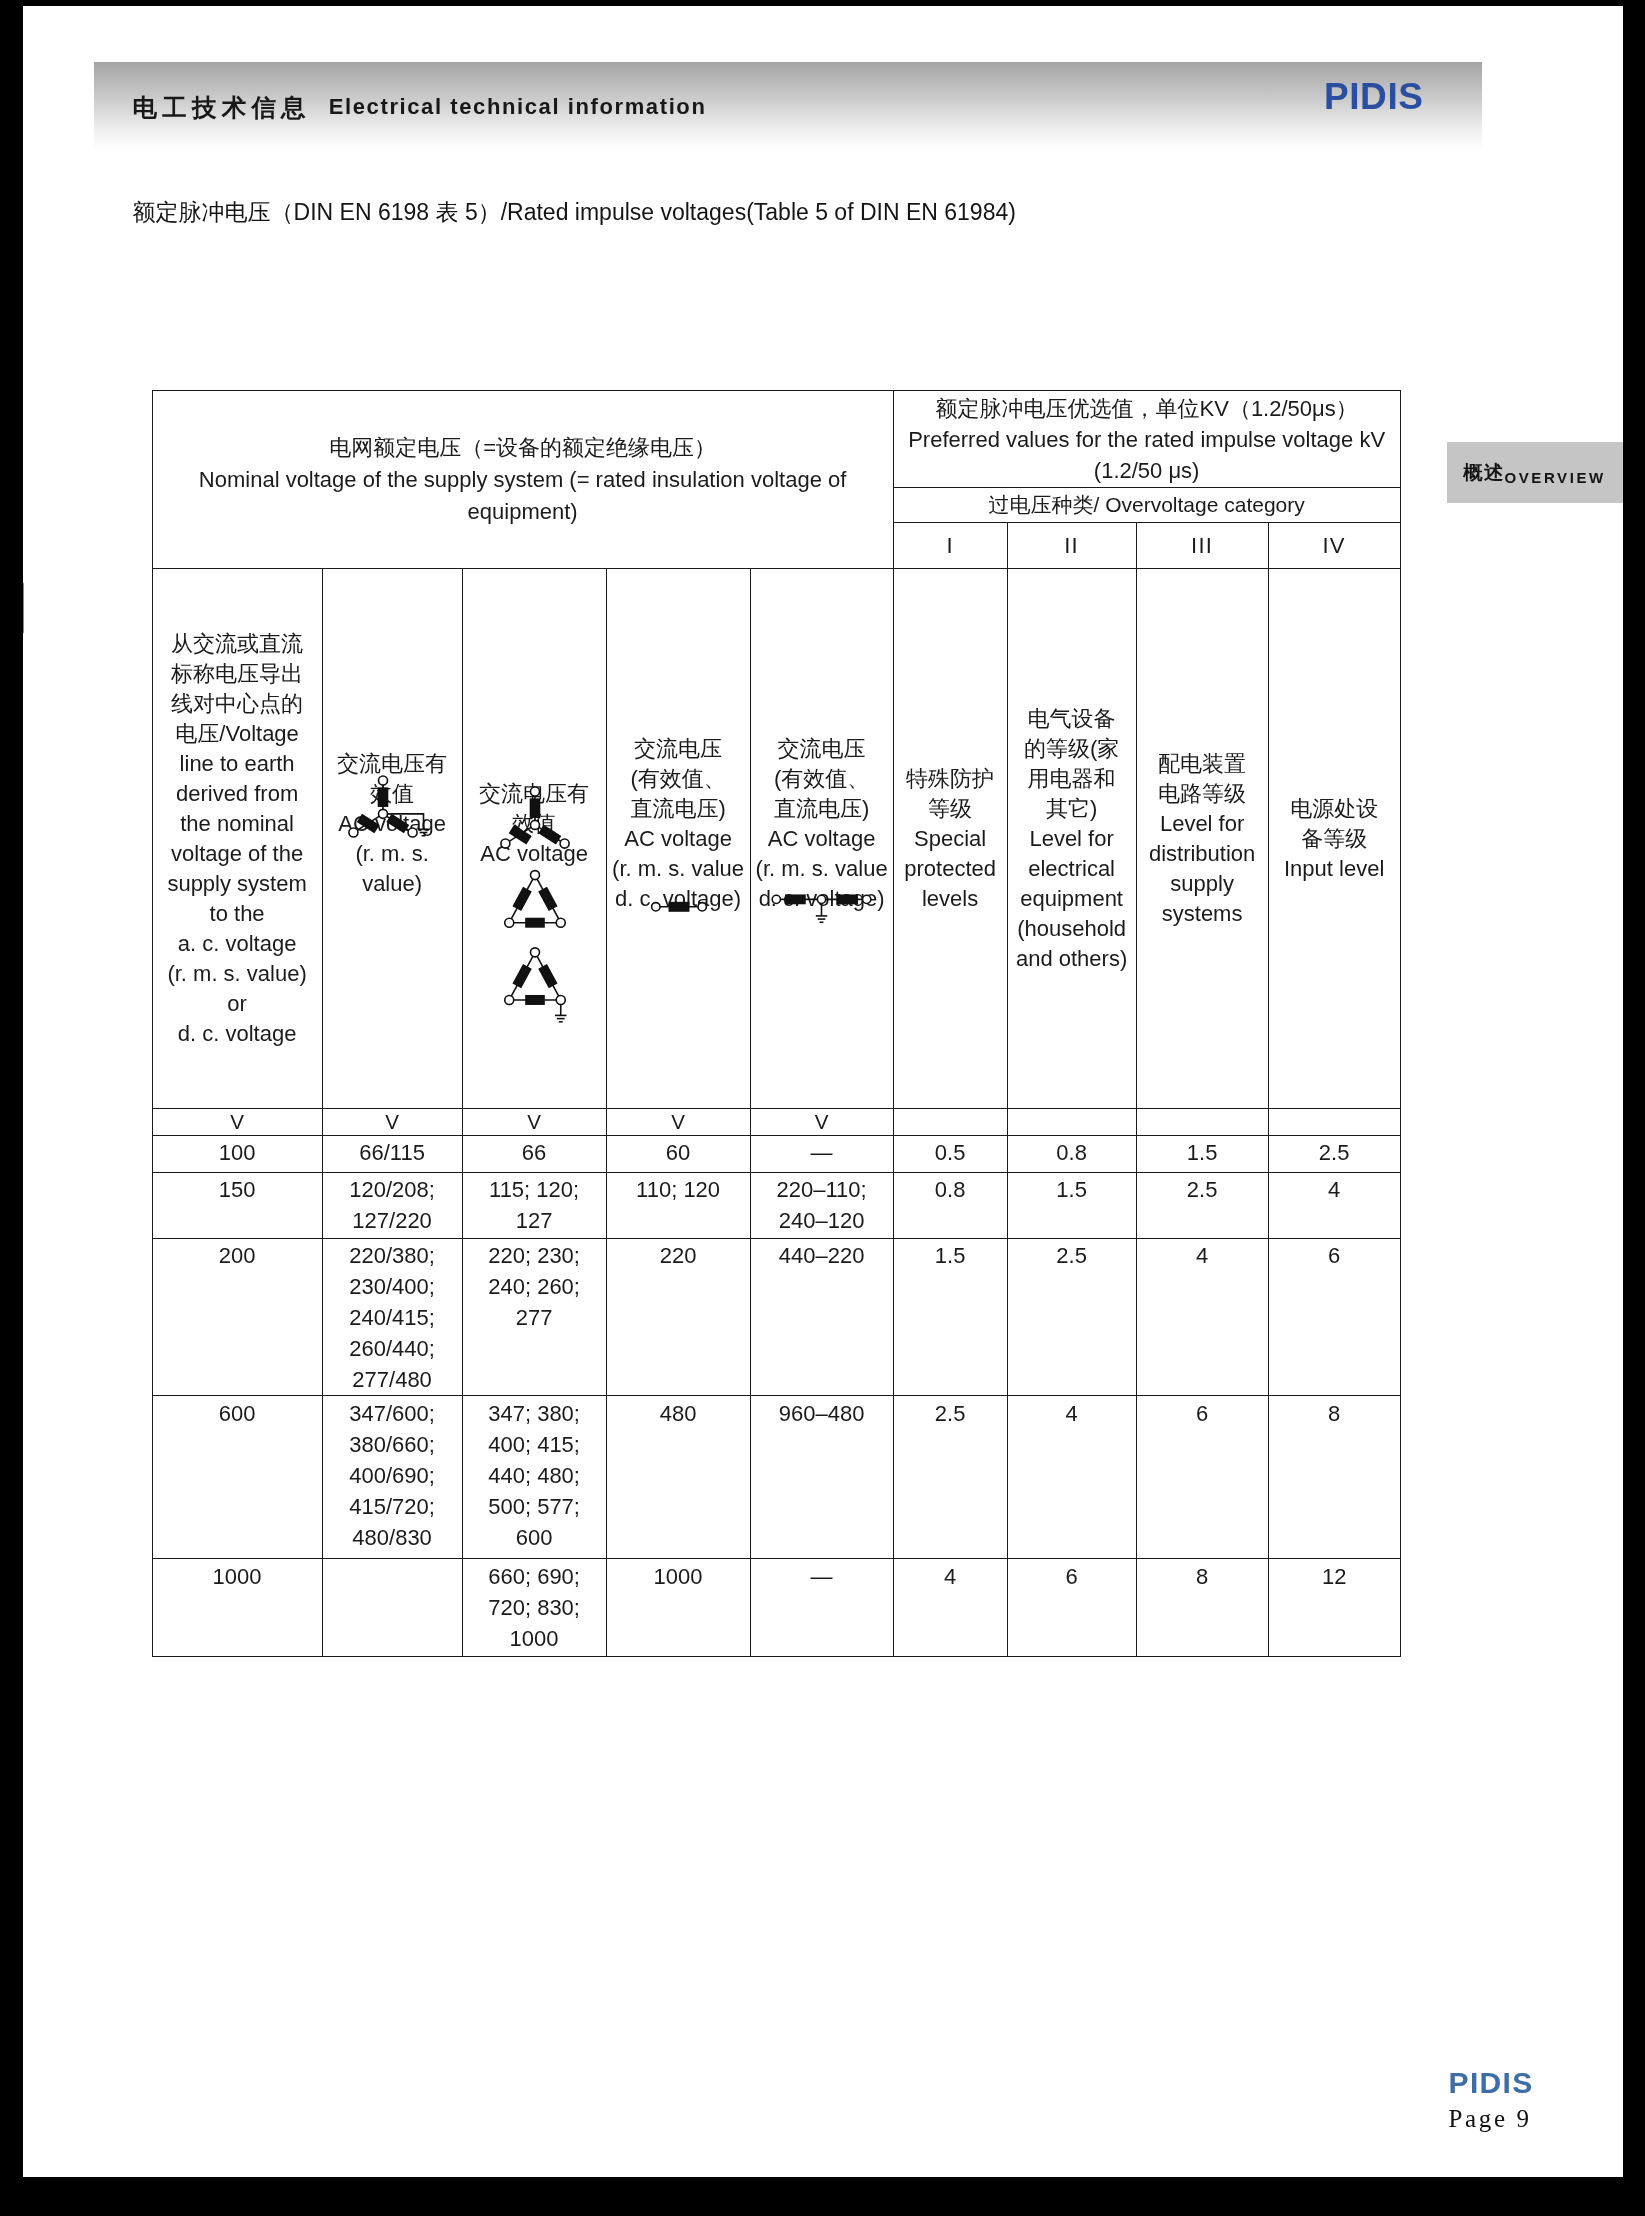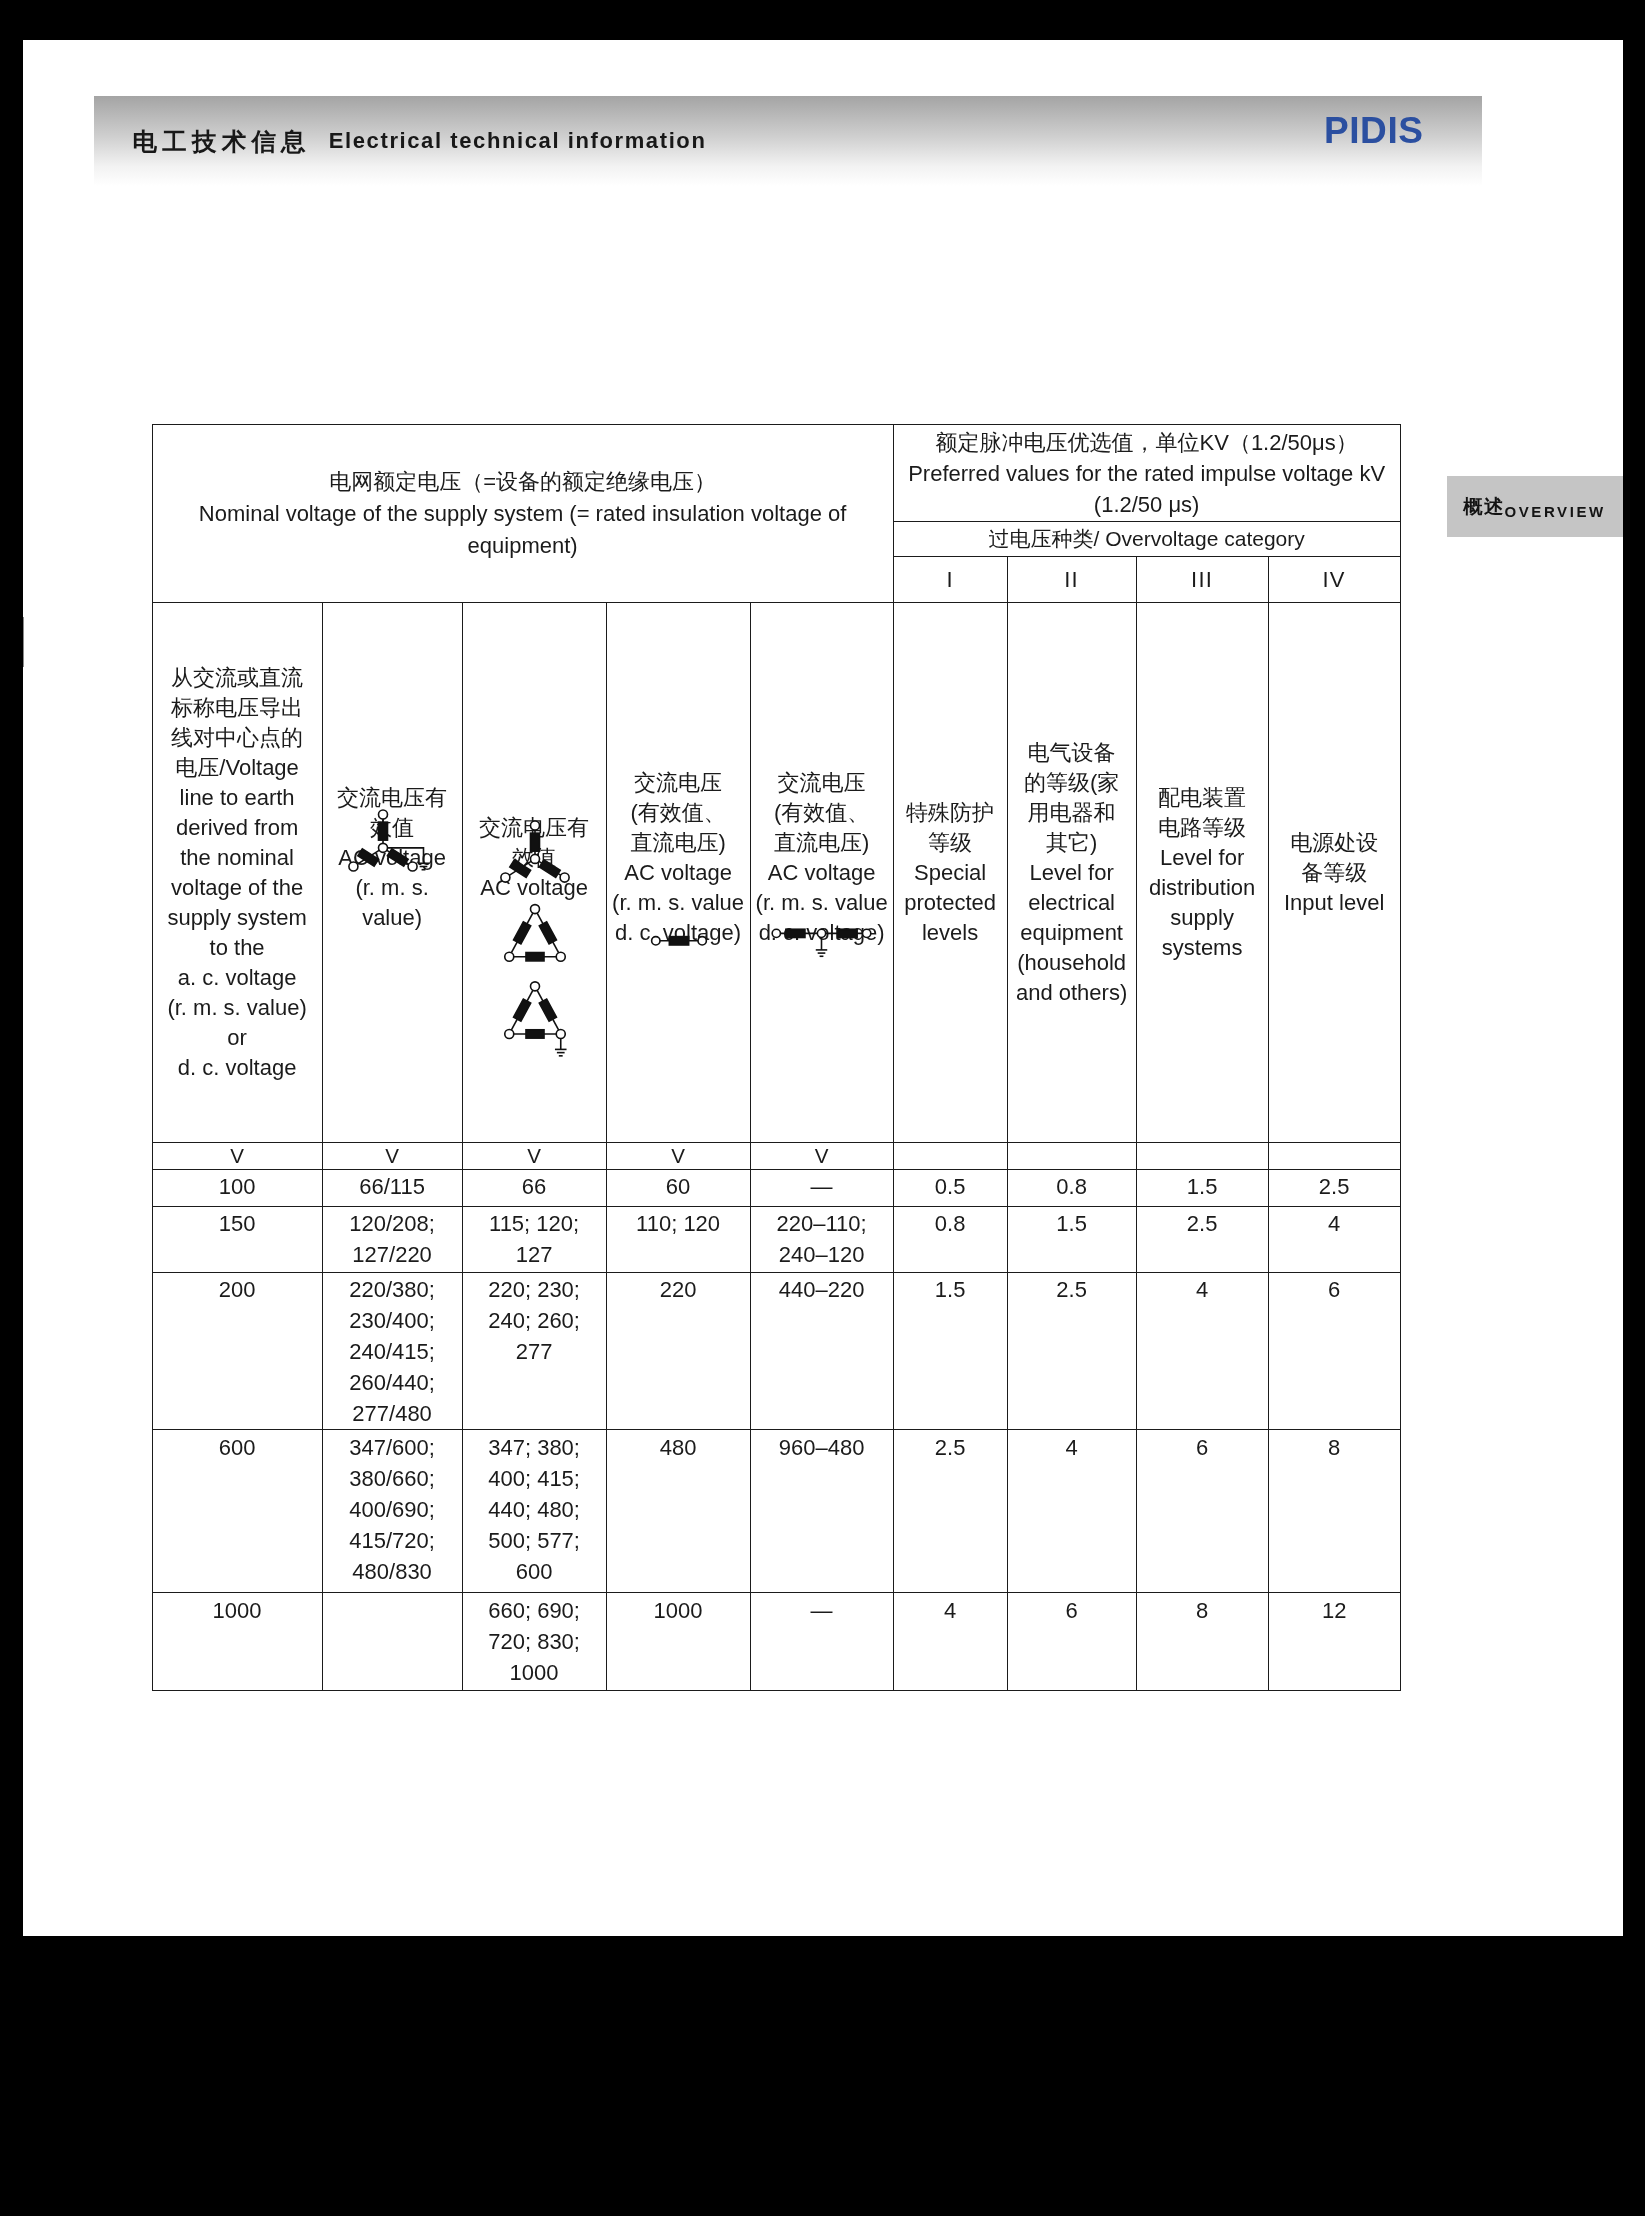--- a/index.html
+++ b/index.html
@@ -1,20 +1,20 @@
 <!DOCTYPE html>
 <html style="font-size:10.3px"><head>
 <meta charset="utf-8">
 <style>
   html,body{margin:0;padding:0;}
   body{
     width:1645px;height:2216px;background:#000;position:relative;
     font-family:"Liberation Sans","DejaVu Sans",sans-serif;color:#1b1b1b;
   }
-  .page{position:absolute;left:22.6px;top:40px;width:1600px;height:1896px;background:#fff;overflow:hidden;}
+  .page{position:absolute;left:22.6px;top:6px;width:1600px;height:2171px;background:#fff;overflow:hidden;}
 
   
   .band{
     position:absolute;left:71px;top:56px;width:1388px;height:90px;
     background:linear-gradient(180deg,#a4a4a4 0%,#cfcfcf 45%,#f2f2f2 78%,#ffffff 100%);
   }
   .band-titles{position:absolute;left:39px;top:0;height:100%;display:flex;align-items:center;gap:18px;}
   .t-cn{font-size:24.5px;font-weight:bold;letter-spacing:5.2px;color:#181818;}
   .t-en{font-size:22px;font-weight:600;letter-spacing:1.6px;color:#181818;}
   .brand{position:absolute;right:58px;top:14px;font-size:37px;font-weight:bold;letter-spacing:0.6px;color:#2b4fa0;}
@@ -62,20 +62,21 @@
 <div class="page">
 
   <div class="band">
     <div class="band-titles">
       <span class="t-cn">电工技术信息</span>
       <span class="t-en">Electrical technical information</span>
     </div>
     <span class="brand">PIDIS</span>
   </div>
 
+  <div class="subtitle">额定脉冲电压（DIN EN 6198 表 5）/Rated impulse voltages(Table 5 of DIN EN 61984)</div>
 
   <div class="tab">
     <span class="tab-cn">概述</span>
     <span class="tab-en">OVERVIEW</span>
   </div>
 
   <div class="edge-mark"></div>
 
   <table class="vt">
     <colgroup>

